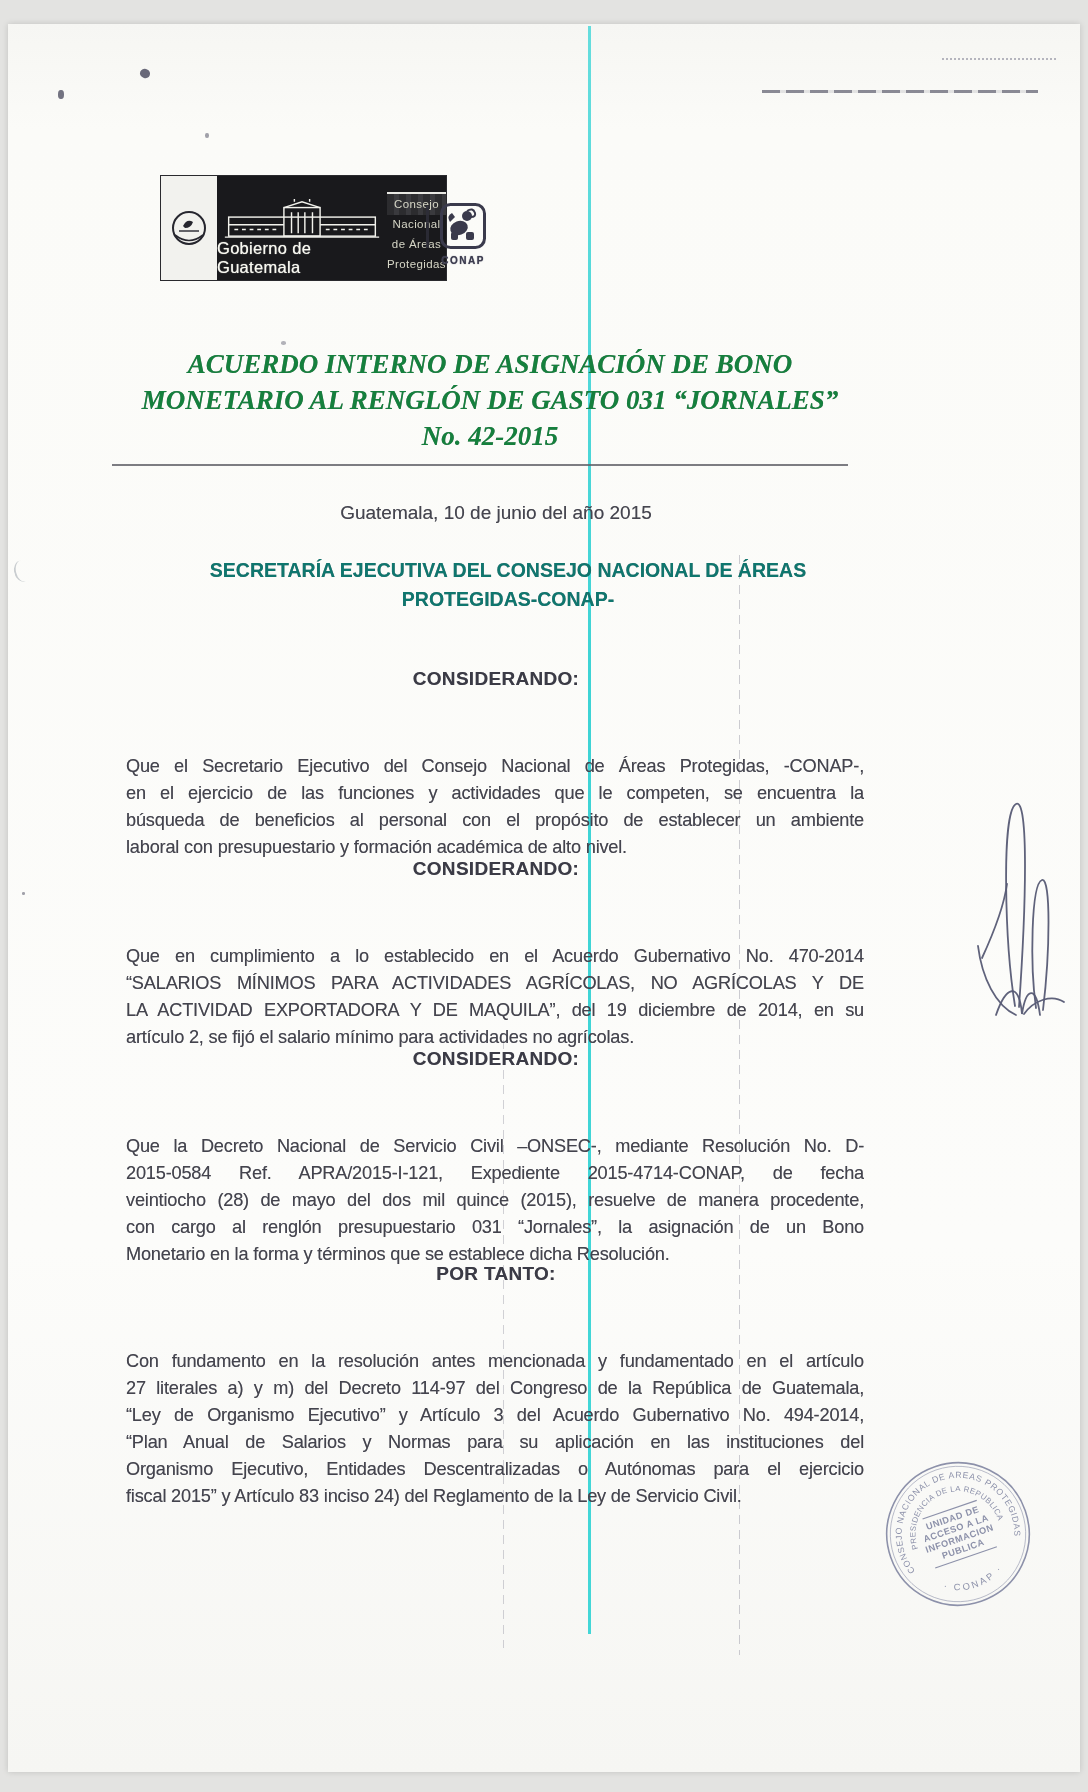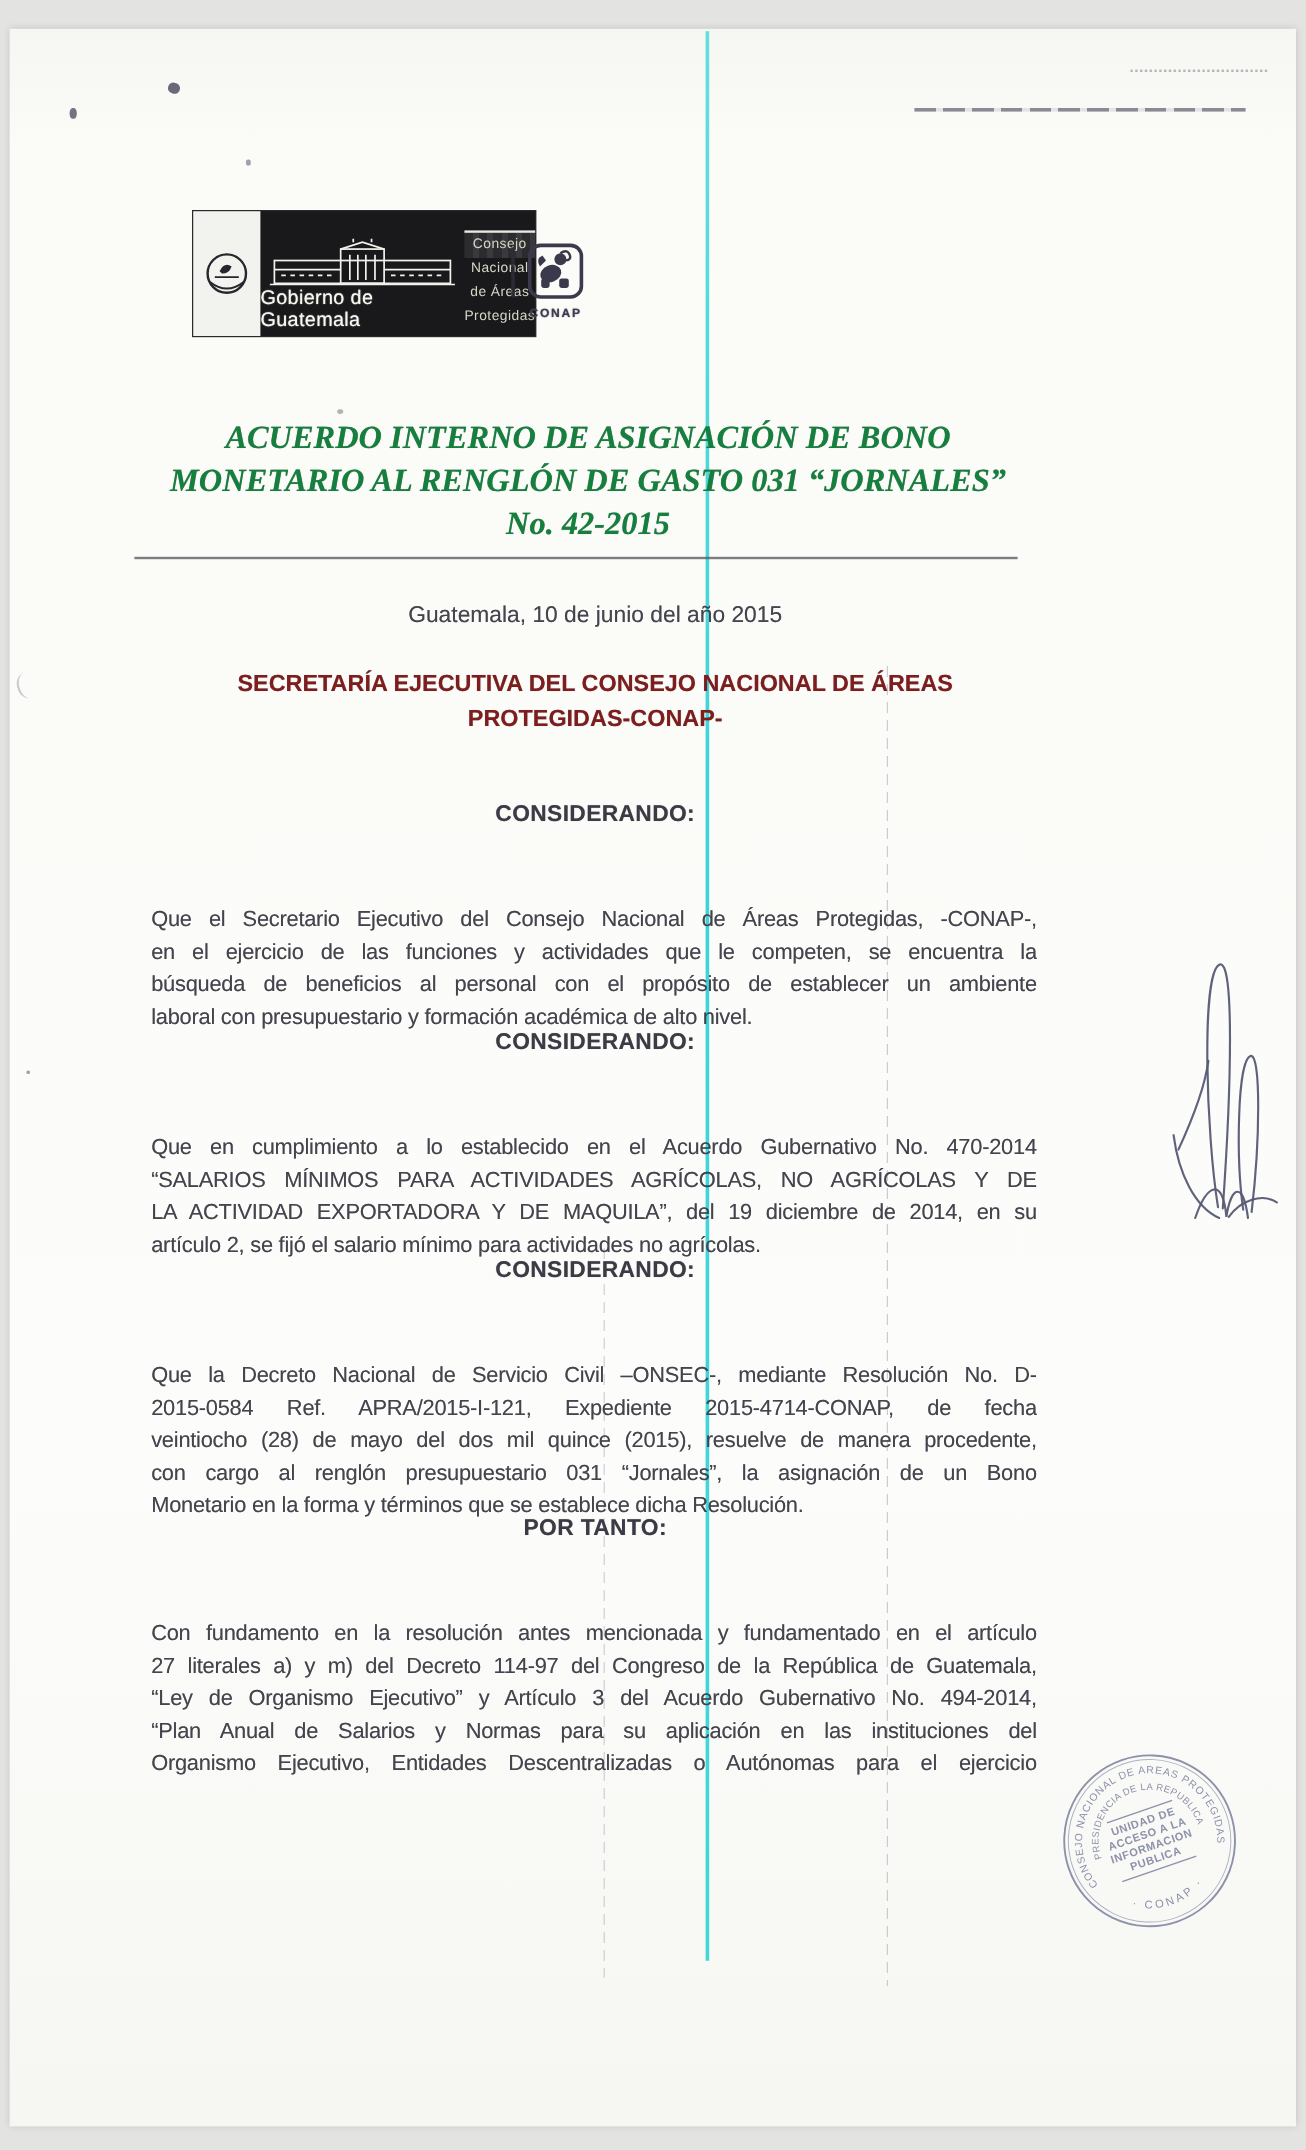--- a/index.html
+++ b/index.html
@@ -40,22 +40,22 @@
   .conap-bar{position:absolute;left:-8px;top:4px;width:3px;height:42px;background:#2e2e38;opacity:.85;}
   .conap-label{margin-top:1px;font-size:10px;font-weight:bold;letter-spacing:1.5px;color:#3d3d4f;
                text-shadow:0 0 1px #55556a;text-align:center;}
   
   .title-block{position:absolute;left:110px;top:346px;width:760px;
                font-family:"Liberation Serif","DejaVu Serif",serif;font-style:italic;font-weight:700;
                font-size:27px;line-height:36px;color:#15803d;text-shadow:0 0 .6px rgba(53,53,63,.55);}
   .rule{position:absolute;left:112px;top:464px;width:736px;border-top:2px solid #5d5d64;opacity:.8;}
   .dateline{position:absolute;left:128px;top:502px;width:736px;text-align:center;
             font-size:19px;color:#45454f;text-shadow:0 0 .5px rgba(69,69,79,.5);}
-  .issuer{position:absolute;left:128px;top:556px;width:736px;font-weight:bold;font-size:19.5px;
-          line-height:29px;color:#7f1d1d;text-shadow:0 0 .6px rgba(59,59,70,.55);}
+  .issuer{position:absolute;left:140px;top:556px;width:736px;font-weight:bold;font-size:19.5px;
+          line-height:29px;color:#0f766e;text-shadow:0 0 .6px rgba(59,59,70,.55);}
   .section-heading{position:absolute;left:128px;width:736px;text-align:center;font-weight:bold;
           font-size:19px;letter-spacing:.3px;color:#3b3b46;text-shadow:0 0 .6px rgba(59,59,70,.55);}
   .para{position:absolute;left:126px;width:738px;font-size:18.2px;letter-spacing:-.2px;
         color:#44444e;text-shadow:0 0 .5px rgba(68,68,78,.5);margin-top:32px;}
   .jline{height:27px;line-height:27px;overflow:hidden;}
   .para .jline{text-align:justify;text-align-last:justify;}
   .para .jline.last{text-align-last:left;}
   .centered .jline{text-align:center;text-align-last:center;}
   .title-block .jline{height:36px;line-height:36px;}
   .issuer .jline{height:29px;line-height:29px;}
@@ -174,20 +174,21 @@
       <div class="jline last">Monetario en la forma y términos que se establece dicha Resolución.</div>
     </div>
 
   <div class="section-heading" style="top:1263px">POR TANTO:</div>
   <div class="para" style="top:1316px">
       <div class="jline">Con fundamento en la resolución antes mencionada y fundamentado en el artículo</div>
       <div class="jline">27 literales a) y m) del Decreto 114-97 del Congreso de la República de Guatemala,</div>
       <div class="jline">“Ley de Organismo Ejecutivo” y Artículo 3 del Acuerdo Gubernativo No. 494-2014,</div>
       <div class="jline">“Plan Anual de Salarios y Normas para su aplicación en las instituciones del</div>
       <div class="jline">Organismo Ejecutivo, Entidades Descentralizadas o Autónomas para el ejercicio</div>
+      <div class="jline last">fiscal 2015” y Artículo 83 inciso 24) del Reglamento de la Ley de Servicio Civil.</div>
     </div>
 
   <svg class="signature" width="105" height="300" viewBox="0 0 105 300">
     <path d="M10,240 C22,214 32,188 35,166"></path>
     <path d="M6,228 C10,260 24,288 44,297"></path>
     <path d="M43,288 C33,226 29,94 44,86 C57,79 54,190 47,289"></path>
     <path d="M64,290 C58,248 59,166 70,162 C79,159 78,234 71,292"></path>
     <path d="M24,297 C34,268 47,263 50,296 C54,270 64,266 68,297"></path>
     <path d="M52,296 C62,282 80,276 92,284"></path>
   </svg>

